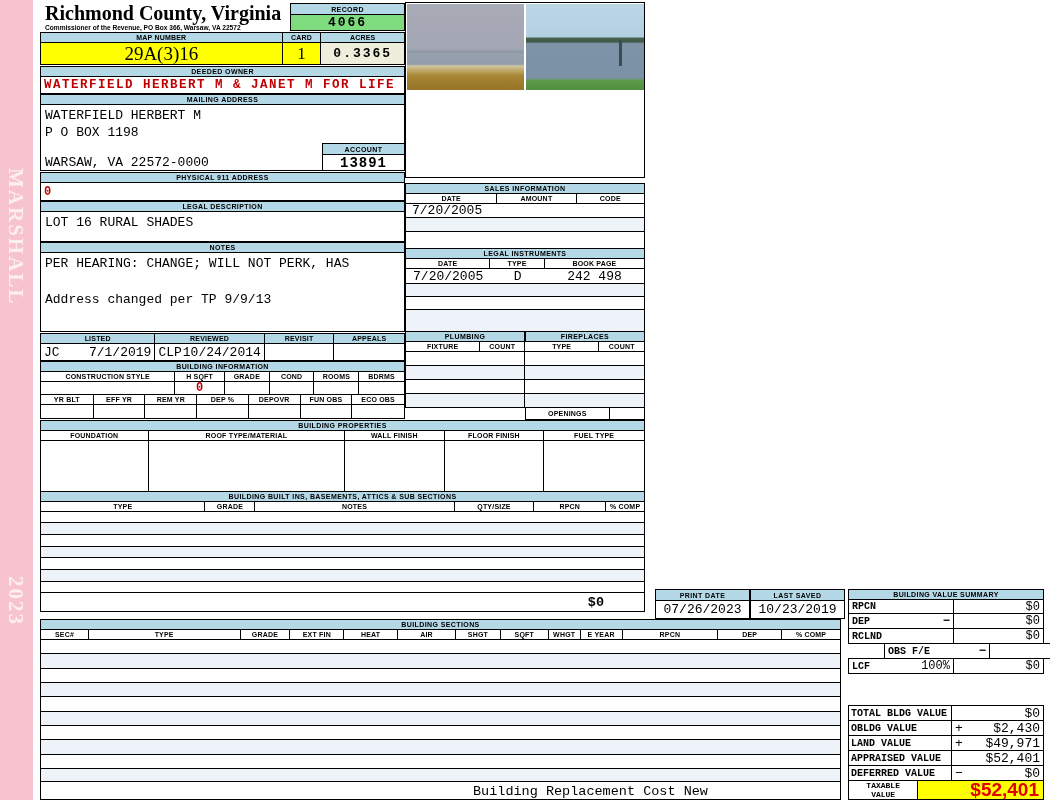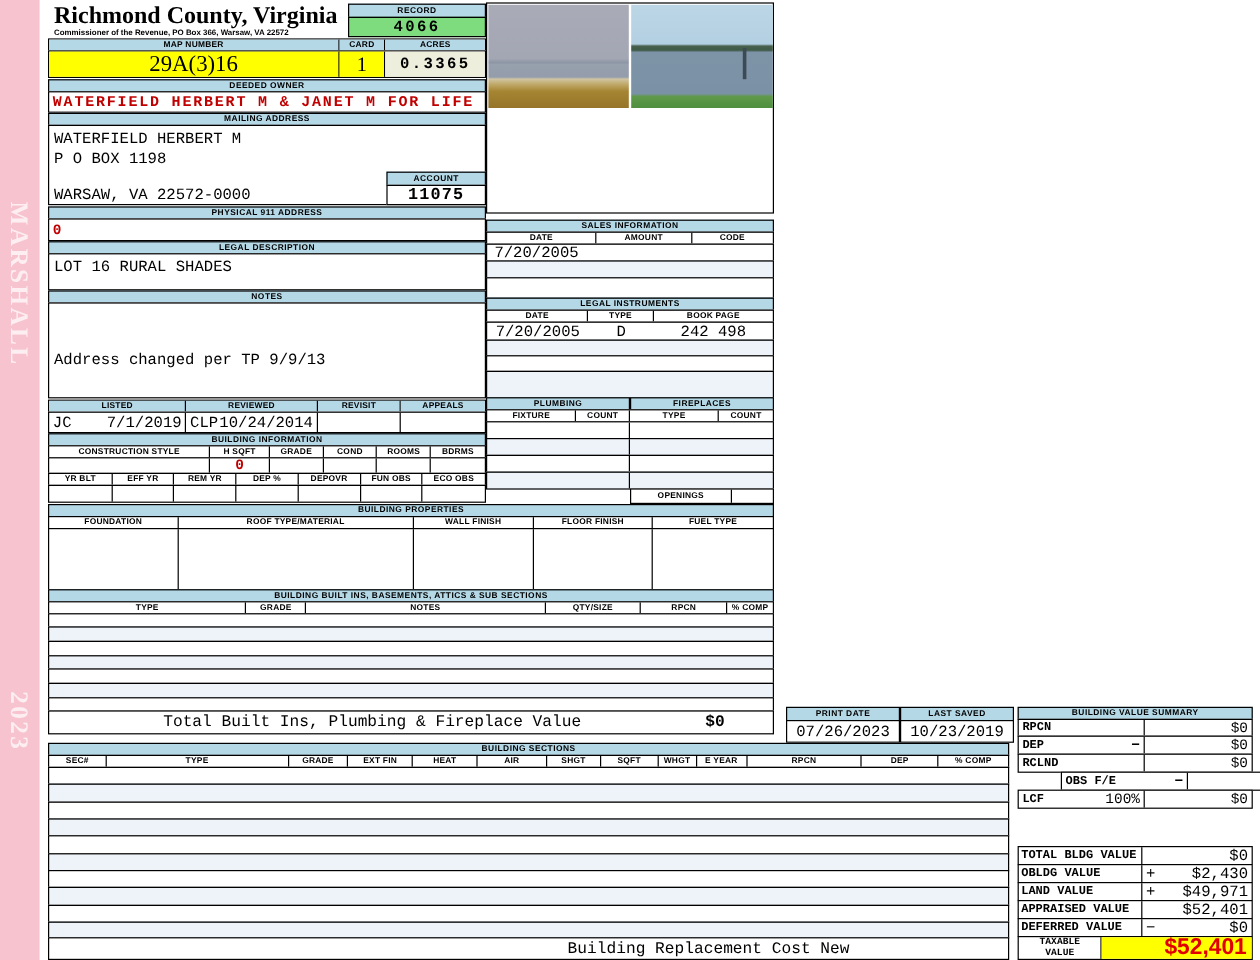--- a/index.html
+++ b/index.html
@@ -64,32 +64,33 @@
   <div class="abs bar" style="left:40px; top:66px; width:365px; height:11px;">DEEDED OWNER</div>
   <div class="abs box" style="left:40px; top:76px; width:365px; height:18px; display:flex; align-items:center; padding-left:3px; font:bold 12.5px 'Liberation Mono',monospace; letter-spacing:1.5px; color:#c00000;">WATERFIELD HERBERT M &amp; JANET M FOR LIFE</div>
 
   <div class="abs bar" style="left:40px; top:94px; width:365px; height:11px;">MAILING ADDRESS</div>
   <div class="abs box" style="left:40px; top:104px; width:365px; height:67px;">
     <div class="abs v13" style="left:4px; top:3px;">WATERFIELD HERBERT M</div>
     <div class="abs v13" style="left:4px; top:20px;">P O BOX 1198</div>
     <div class="abs v13" style="left:4px; top:50px;">WARSAW, VA 22572-0000</div>
   </div>
   <div class="abs bar" style="left:322px; top:143px; width:83px; height:12px;">ACCOUNT</div>
-  <div class="abs box" style="left:322px; top:154px; width:83px; height:17px; display:flex; align-items:center; justify-content:center; font:bold 14px 'Liberation Mono',monospace; letter-spacing:1px;">11075</div>
+  <div class="abs box" style="left:322px; top:154px; width:83px; height:17px; display:flex; align-items:center; justify-content:center; font:bold 14px 'Liberation Mono',monospace; letter-spacing:1px;">13891</div>
 
   <div class="abs bar" style="left:40px; top:172px; width:365px; height:11px;">PHYSICAL 911 ADDRESS</div>
   <div class="abs box" style="left:40px; top:182px; width:365px; height:19px; display:flex; align-items:center; padding-left:3px; font:bold 12px 'Liberation Mono',monospace; color:#c00000;">0</div>
 
   <div class="abs bar" style="left:40px; top:201px; width:365px; height:11px;">LEGAL DESCRIPTION</div>
   <div class="abs box" style="left:40px; top:211px; width:365px; height:31px;">
     <div class="abs v13" style="left:4px; top:3px;">LOT 16 RURAL SHADES</div>
   </div>
 
   <div class="abs bar" style="left:40px; top:242px; width:365px; height:11px;">NOTES</div>
   <div class="abs box" style="left:40px; top:252px; width:365px; height:80px;">
+    <div class="abs v13" style="left:4px; top:3px;">PER HEARING: CHANGE; WILL NOT PERK, HAS</div>
     <div class="abs v13" style="left:4px; top:39px;">Address changed per TP 9/9/13</div>
   </div>
 
   <div class="abs row" style="left:40px; top:333px; width:365px; height:11px;">
     <div class="bar hdr7" style="width:115px; border:none; border-right:1px solid #000;">LISTED</div>
     <div class="bar hdr7" style="width:110px; border:none; border-right:1px solid #000;">REVIEWED</div>
     <div class="bar hdr7" style="width:70px; border:none; border-right:1px solid #000;">REVISIT</div>
     <div class="bar hdr7" style="width:70px; border:none;">APPEALS</div>
   </div>
   <div class="abs row" style="left:40px; top:343px; width:365px; height:18px;">
@@ -230,21 +231,20 @@
     <div class="hdr7" style="width:38px;">% COMP</div>
   </div>
   <div class="abs box" style="left:40px; top:511px; width:605px; height:12px;"></div>
   <div class="abs box alt" style="left:40px; top:522px; width:605px; height:13px;"></div>
   <div class="abs box" style="left:40px; top:534px; width:605px; height:13px;"></div>
   <div class="abs box alt" style="left:40px; top:546px; width:605px; height:12px;"></div>
   <div class="abs box" style="left:40px; top:557px; width:605px; height:13px;"></div>
   <div class="abs box alt" style="left:40px; top:569px; width:605px; height:13px;"></div>
   <div class="abs box" style="left:40px; top:581px; width:605px; height:12px;"></div>
   <div class="abs box" style="left:40px; top:592px; width:605px; height:20px;">
-    <span class="abs" style="left:95px; top:2px; font:13.5px 'Liberation Mono',monospace;">Total Built Ins, Plumbing &amp; Fireplace Value</span>
     <span class="abs" style="right:40px; top:2px; font:bold 13.5px 'Liberation Mono',monospace;">$0</span>
   </div>
 
   <div class="abs bar" style="left:655px; top:589px; width:95px; height:12px;">PRINT DATE</div>
   <div class="abs bar" style="left:750px; top:589px; width:95px; height:12px;">LAST SAVED</div>
   <div class="abs box v13" style="left:655px; top:600px; width:95px; height:19px; display:flex; align-items:center; justify-content:center;">07/26/2023</div>
   <div class="abs box v13" style="left:750px; top:600px; width:95px; height:19px; display:flex; align-items:center; justify-content:center;">10/23/2019</div>
 
   <div class="abs bar" style="left:848px; top:589px; width:196px; height:11px;">BUILDING VALUE SUMMARY</div>
   <div class="abs row" style="left:848px; top:599px; width:196px; height:15px;">

